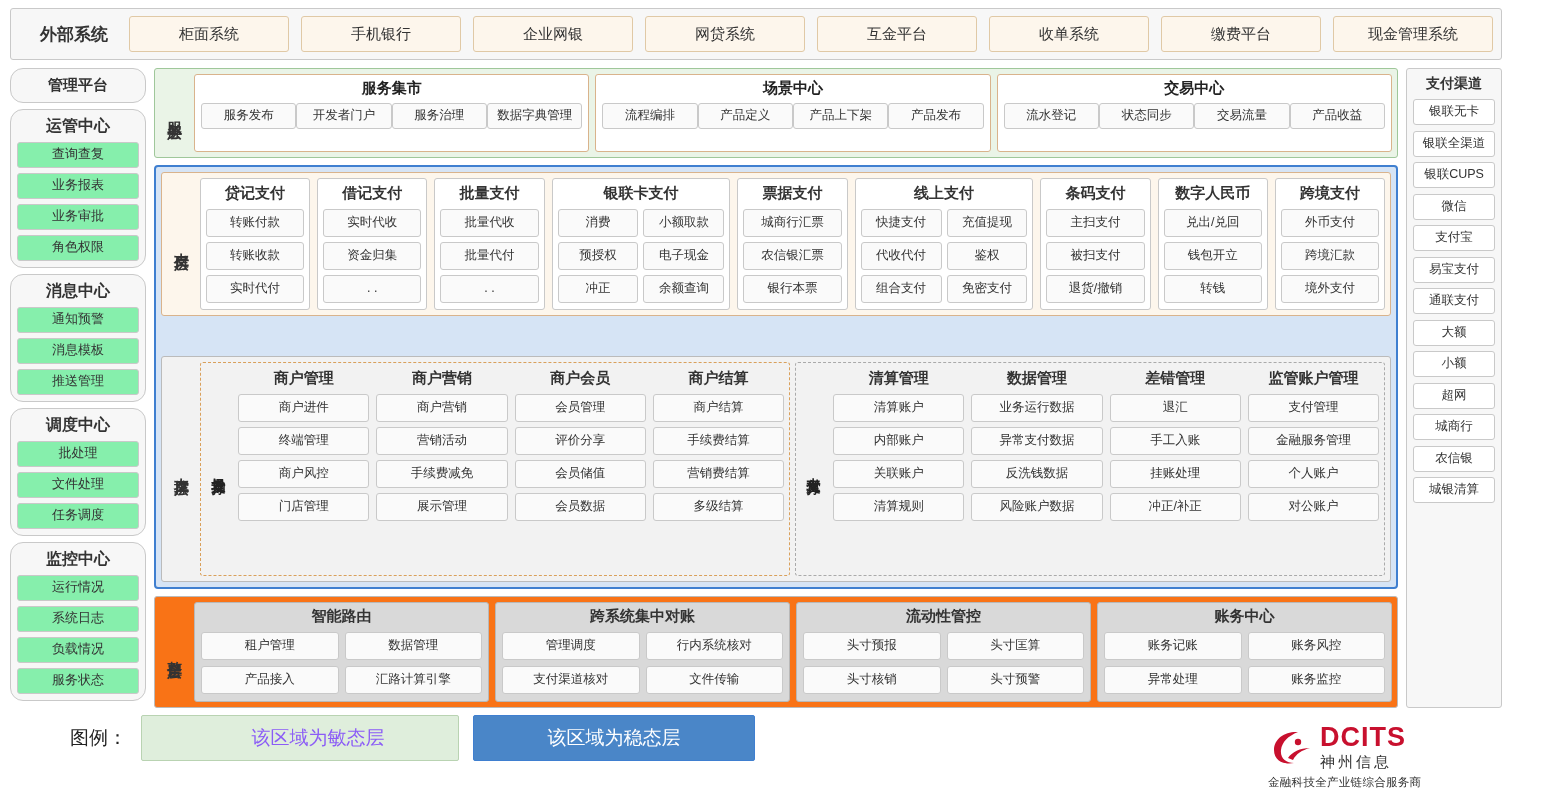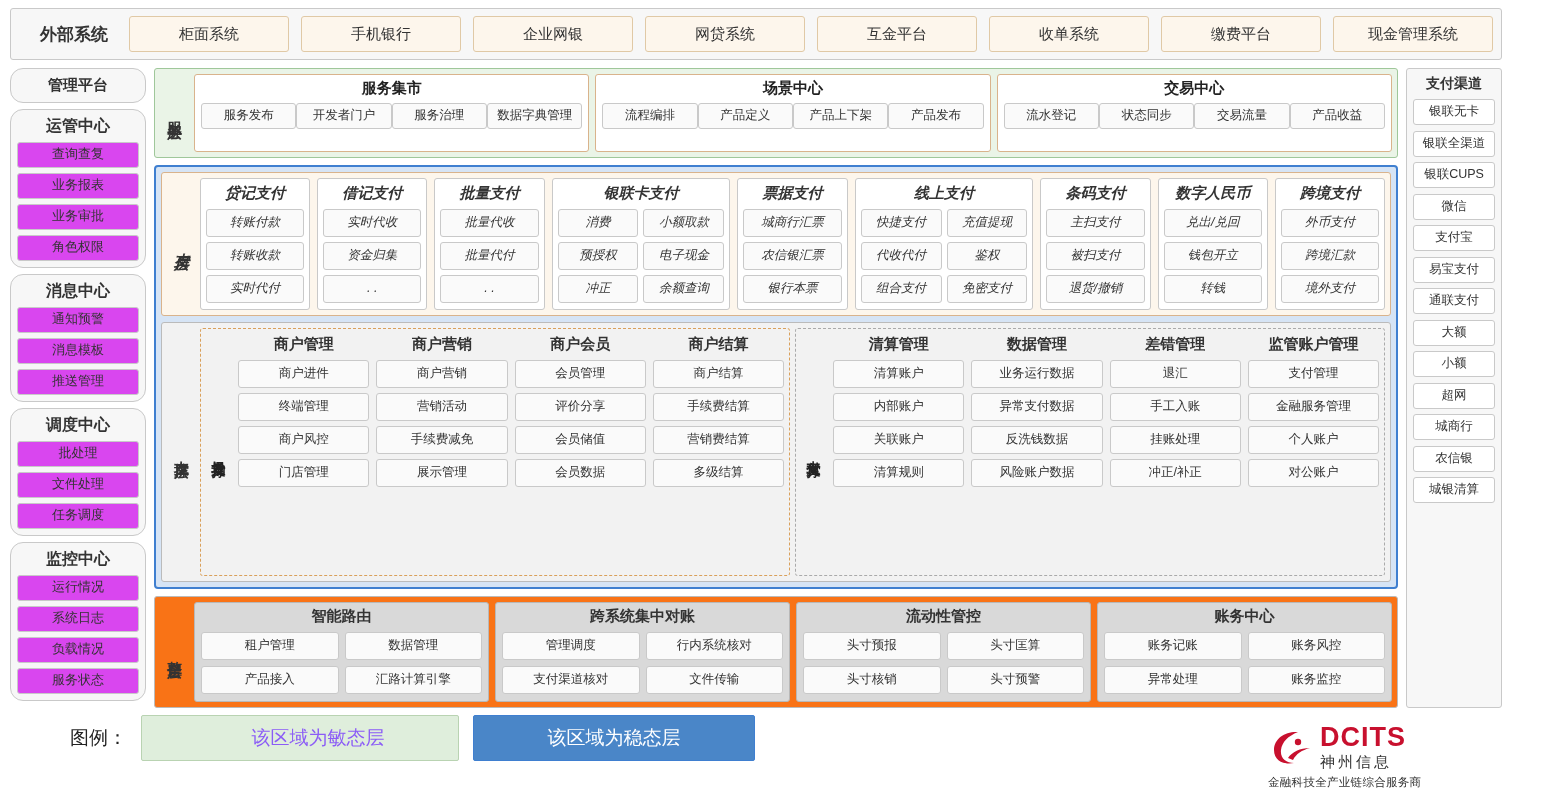--- a/index.html
+++ b/index.html
@@ -39,21 +39,21 @@
   .col-right{width:96px;flex:0 0 96px;}
 
   
   .panel{
     border:1px solid #c9c9c9;background:#f7f7f7;border-radius:13px;
     padding:4px 6px 6px;box-sizing:border-box;
   }
   .panel-title{text-align:center;font-weight:bold;font-size:15px;padding:3px 0 5px;color:#333;}
   .panel-sub{text-align:center;font-weight:bold;font-size:16px;padding:2px 0 5px;color:#333;}
   .mini-btn{
-    background:#d946ef;border:1px solid #c9c9c9;border-radius:3px;
+    background:#86efac;border:1px solid #c9c9c9;border-radius:3px;
     text-align:center;line-height:22px;height:24px;font-size:13px;margin-bottom:5px;color:#333;
   }
   .mini-btn:last-child{margin-bottom:0;}
 
   
   .chan-wrap{
     border:1px solid #c9c9c9;background:#f7f7f7;border-radius:3px;
     padding:4px 6px 6px;box-sizing:border-box;height:100%;
   }
   .chan-title{text-align:center;font-weight:bold;font-size:14px;padding:2px 0 6px;color:#333;}
@@ -84,40 +84,40 @@
   }
 
   
   .stable{
     border:2px solid #3f7fd0;background:#d6e4f5;border-radius:4px;
     padding:5px;box-sizing:border-box;display:flex;flex-direction:column;gap:6px;
     flex:1;
   }
   .pay-layer{
     display:flex;gap:5px;border:1px solid #d9b38c;background:#fdf6ec;border-radius:3px;
-    padding:5px;box-sizing:border-box;font-style:italic;
+    padding:5px;box-sizing:border-box;
   }
   .pay-cols{display:flex;flex:1;gap:7px;}
   .pay-card{
     background:#fff;border:1px solid #c9c9c9;border-radius:3px;
     padding:3px 5px 6px;box-sizing:border-box;flex:1;
   }
   .pay-card.wide{flex:1.7;}
   .pay-card-title{text-align:center;font-weight:bold;font-size:15px;padding:2px 0 6px;color:#333;}
   .pay-items{display:flex;flex-direction:column;gap:5px;}
   .pay-items.two{display:grid;grid-template-columns:1fr 1fr;gap:5px;}
   .pitem{
     text-align:center;line-height:24px;height:26px;font-size:12.5px;
     background:#fafafa;border:1px solid #c9c9c9;border-radius:3px;color:#333;
   }
 
   
   .support-layer{
     display:flex;gap:5px;border:1px solid #bbb;background:#f2f2f2;border-radius:3px;
-    padding:5px;box-sizing:border-box;flex:1;
+    padding:5px;box-sizing:border-box;flex:1;margin-top:34px;
   }
   .support-box{
     border:1px dashed #d9a05b;border-radius:3px;display:flex;gap:6px;
     padding:5px;box-sizing:border-box;flex:1;background:transparent;
   }
   .support-box.grey{border:1px dashed #aaa;}
   .sb-label{
     width:26px;flex:0 0 26px;display:flex;align-items:center;justify-content:center;
     font-weight:bold;font-size:14px;
   }

